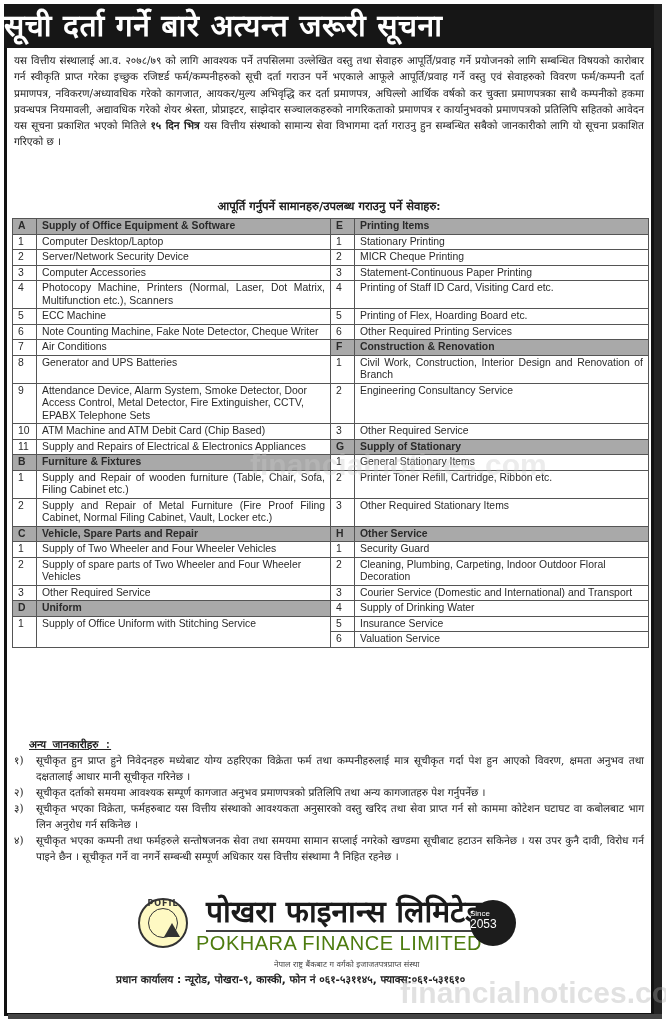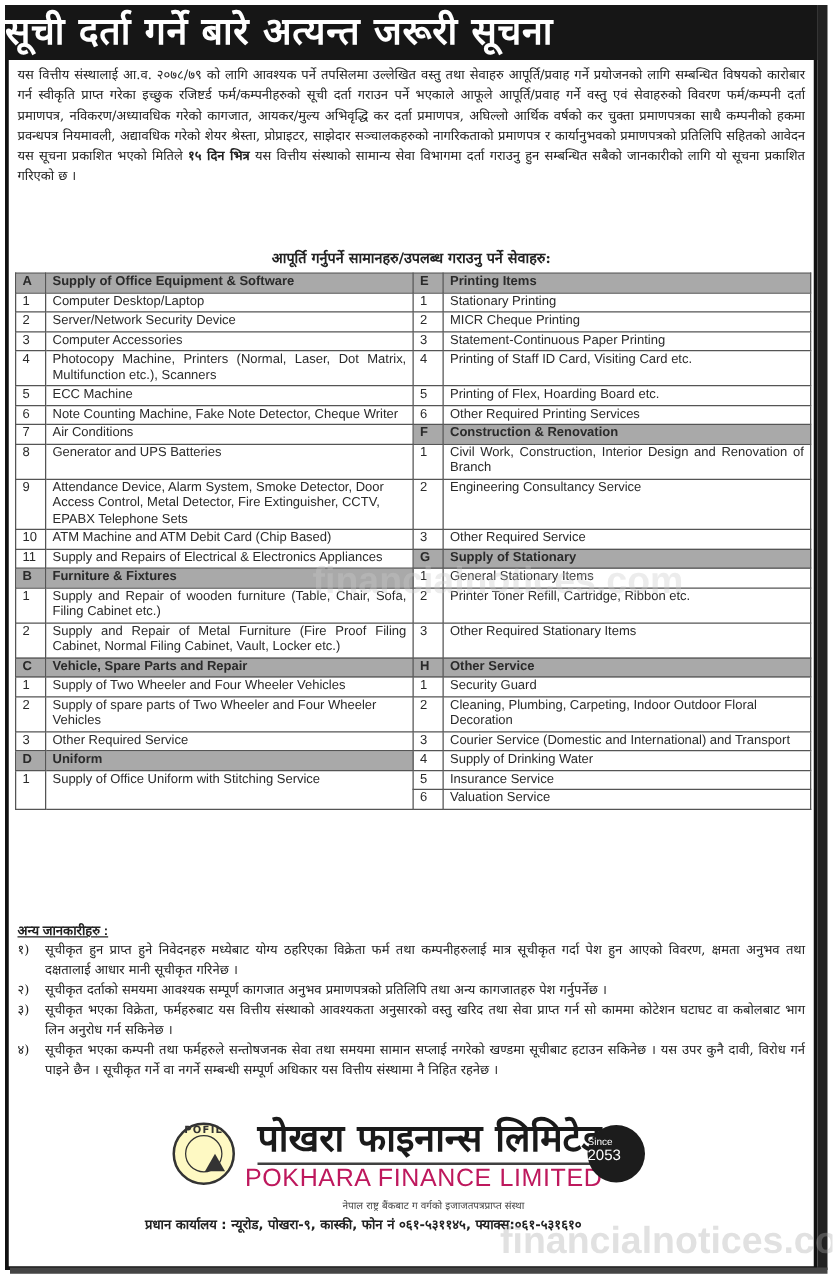--- a/index.html
+++ b/index.html
@@ -32,22 +32,22 @@
       font-size: 10.4px; color: #2a2a2a;
     }
     .items-table td {
       border: 1px solid #555; padding: 1px 5px; vertical-align: top; line-height: 12.5px;
     }
     .items-table col.n { width: 24px; }
     .items-table col.t { width: 294px; }
     .items-table td.gray { background: #a9a9a9; font-weight: bold; }
     .items-table td.just { text-align: justify; }
     .other-title {
-      position: absolute; left: 14px; top: 737px;
-      font-family: Liberation Sans, sans-serif;
+      position: absolute; left: 29px; top: 737px;
+      font-family: Liberation Mono, monospace;
       font-size: 10.5px; font-weight: bold; text-decoration: underline; color: #222;
     }
     .notes {
       position: absolute; left: 14px; top: 752px; width: 630px;
       font-family: "DejaVu Serif", "Liberation Serif", serif;
       font-size: 10.4px; line-height: 16px; color: #222;
     }
     .note { display: flex; }
     .note .num { width: 22px; flex: none; }
     .note .txt { flex: 1; text-align: justify; }
@@ -70,21 +70,21 @@
       font-size: 8px; font-weight: bold; color: #333; letter-spacing: 1px;
     }
     .company-np {
       position: absolute; left: 192px; top: 2px; width: 280px;
       font-size: 30px; font-weight: bold; color: #1a1a1a; line-height: 36px;
       border-bottom: 2px solid #404040;
       margin-left: 14px;
     }
     .company-en {
       position: absolute; left: 196px; top: 40px;
-      font-family: "Liberation Sans", sans-serif; font-size: 20px; color: #be185d; letter-spacing: 0.5px;
+      font-family: "Liberation Sans", sans-serif; font-size: 20px; color: #4d7c0f; letter-spacing: 0.5px;
     }
     .since-badge {
       position: absolute; left: 470px; top: 8px; width: 46px; height: 46px;
       border-radius: 50%; background: #1c1c1c; color: #fff; 
       font-family: "Liberation Sans", sans-serif;
     }
     .since-badge .s1 { font-size: 8px; display: block; margin-top: 9px; }
     .since-badge .s2 { font-size: 12px; display: block; line-height: 12px; }
     .tagline {
       position: absolute; left: 274px; top: 66px;

